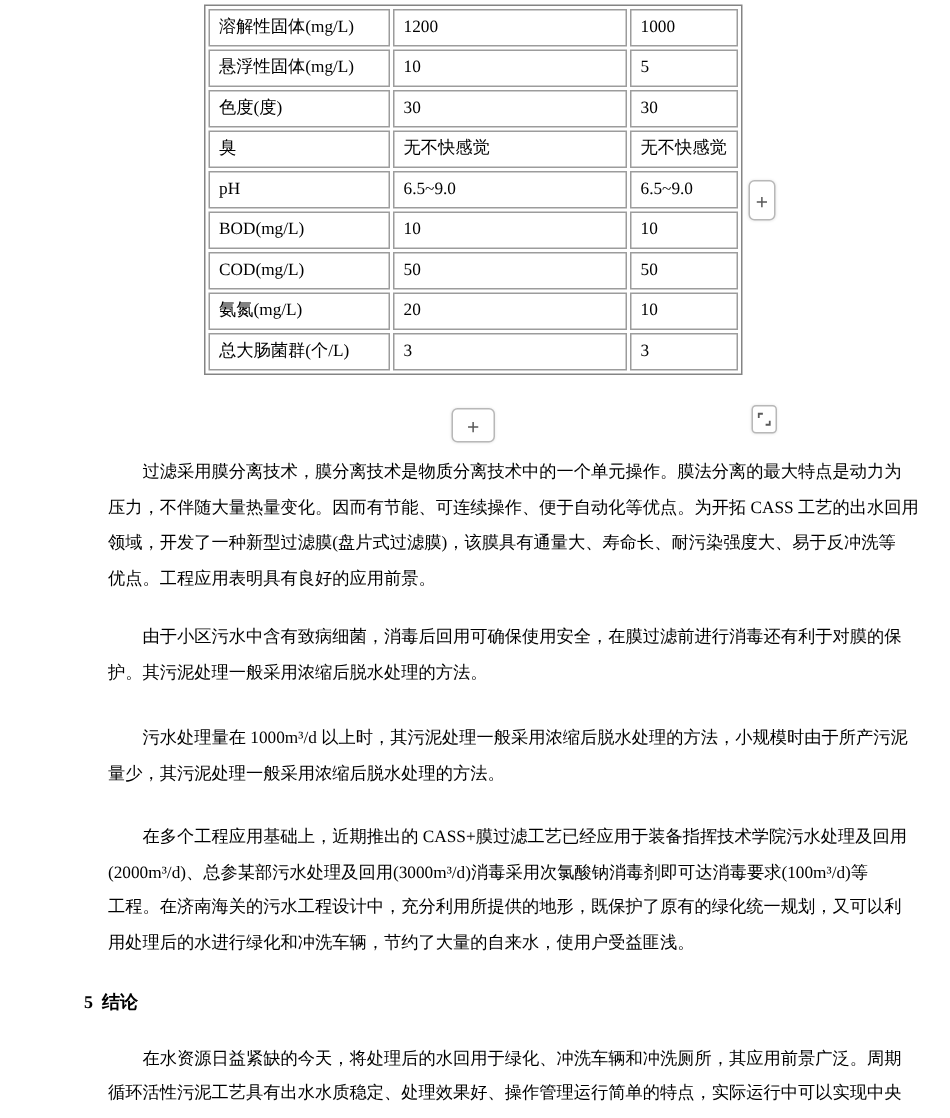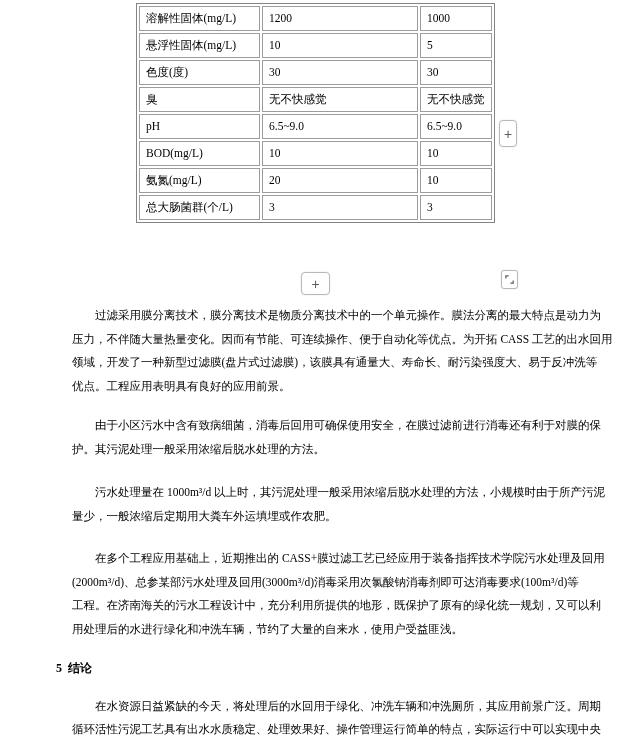--- a/index.html
+++ b/index.html
@@ -123,20 +123,25 @@
           <td>pH</td>
           <td>6.5~9.0</td>
           <td>6.5~9.0</td>
         </tr>
         <tr>
           <td>BOD(mg/L)</td>
           <td>10</td>
           <td>10</td>
         </tr>
         <tr>
+          <td>COD(mg/L)</td>
+          <td>50</td>
+          <td>50</td>
+        </tr>
+        <tr>
           <td>氨氮(mg/L)</td>
           <td>20</td>
           <td>10</td>
         </tr>
         <tr>
           <td>总大肠菌群(个/L)</td>
           <td>3</td>
           <td>3</td>
         </tr>
       </tbody>
@@ -161,21 +166,21 @@
         <div class="line">压力，不伴随大量热量变化。因而有节能、可连续操作、便于自动化等优点。为开拓 CASS 工艺的出水回用</div>
         <div class="line">领域，开发了一种新型过滤膜(盘片式过滤膜)，该膜具有通量大、寿命长、耐污染强度大、易于反冲洗等</div>
         <div class="line">优点。工程应用表明具有良好的应用前景。</div>
       </div>
       <div class="paragraph block-1">
         <div class="line first">由于小区污水中含有致病细菌，消毒后回用可确保使用安全，在膜过滤前进行消毒还有利于对膜的保</div>
         <div class="line">护。其污泥处理一般采用浓缩后脱水处理的方法。</div>
       </div>
       <div class="paragraph block-2">
         <div class="line first">污水处理量在 1000m³/d 以上时，其污泥处理一般采用浓缩后脱水处理的方法，小规模时由于所产污泥</div>
-        <div class="line">量少，一般浓缩后定期用大粪车外运填埋或作农肥。</div>
+        <div class="line">量少，其污泥处理一般采用浓缩后脱水处理的方法。</div>
       </div>
       <div class="paragraph block-3">
         <div class="line first">在多个工程应用基础上，近期推出的 CASS+膜过滤工艺已经应用于装备指挥技术学院污水处理及回用</div>
         <div class="line">(2000m³/d)、总参某部污水处理及回用(3000m³/d)消毒采用次氯酸钠消毒剂即可达消毒要求(100m³/d)等</div>
         <div class="line">工程。在济南海关的污水工程设计中，充分利用所提供的地形，既保护了原有的绿化统一规划，又可以利</div>
         <div class="line">用处理后的水进行绿化和冲洗车辆，节约了大量的自来水，使用户受益匪浅。</div>
       </div>
       <div class="heading block-4">5  结论</div>
       <div class="paragraph block-5">
         <div class="line first">在水资源日益紧缺的今天，将处理后的水回用于绿化、冲洗车辆和冲洗厕所，其应用前景广泛。周期</div>

